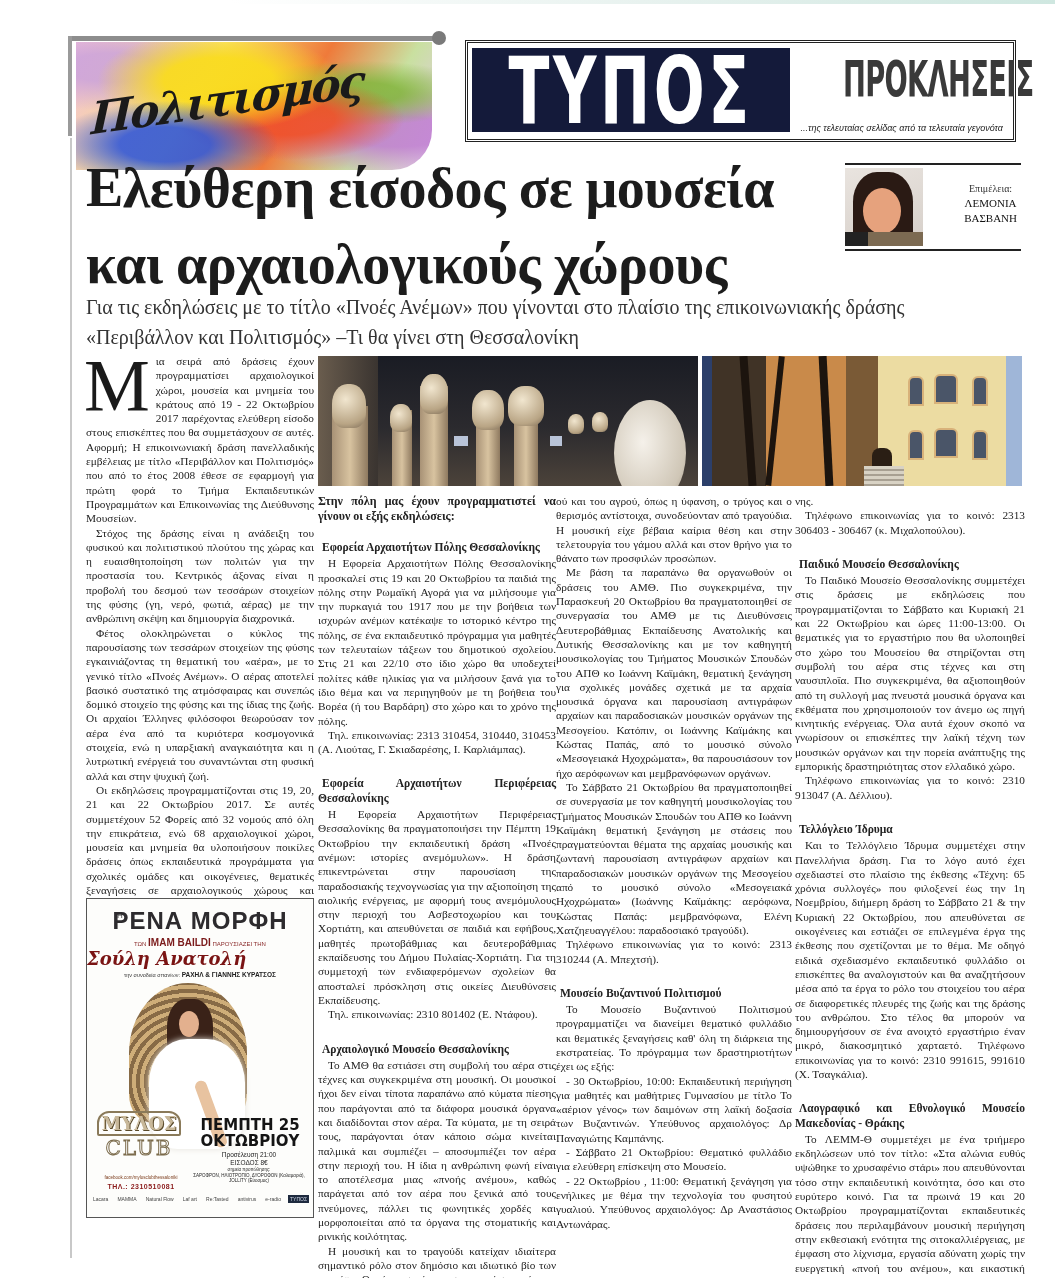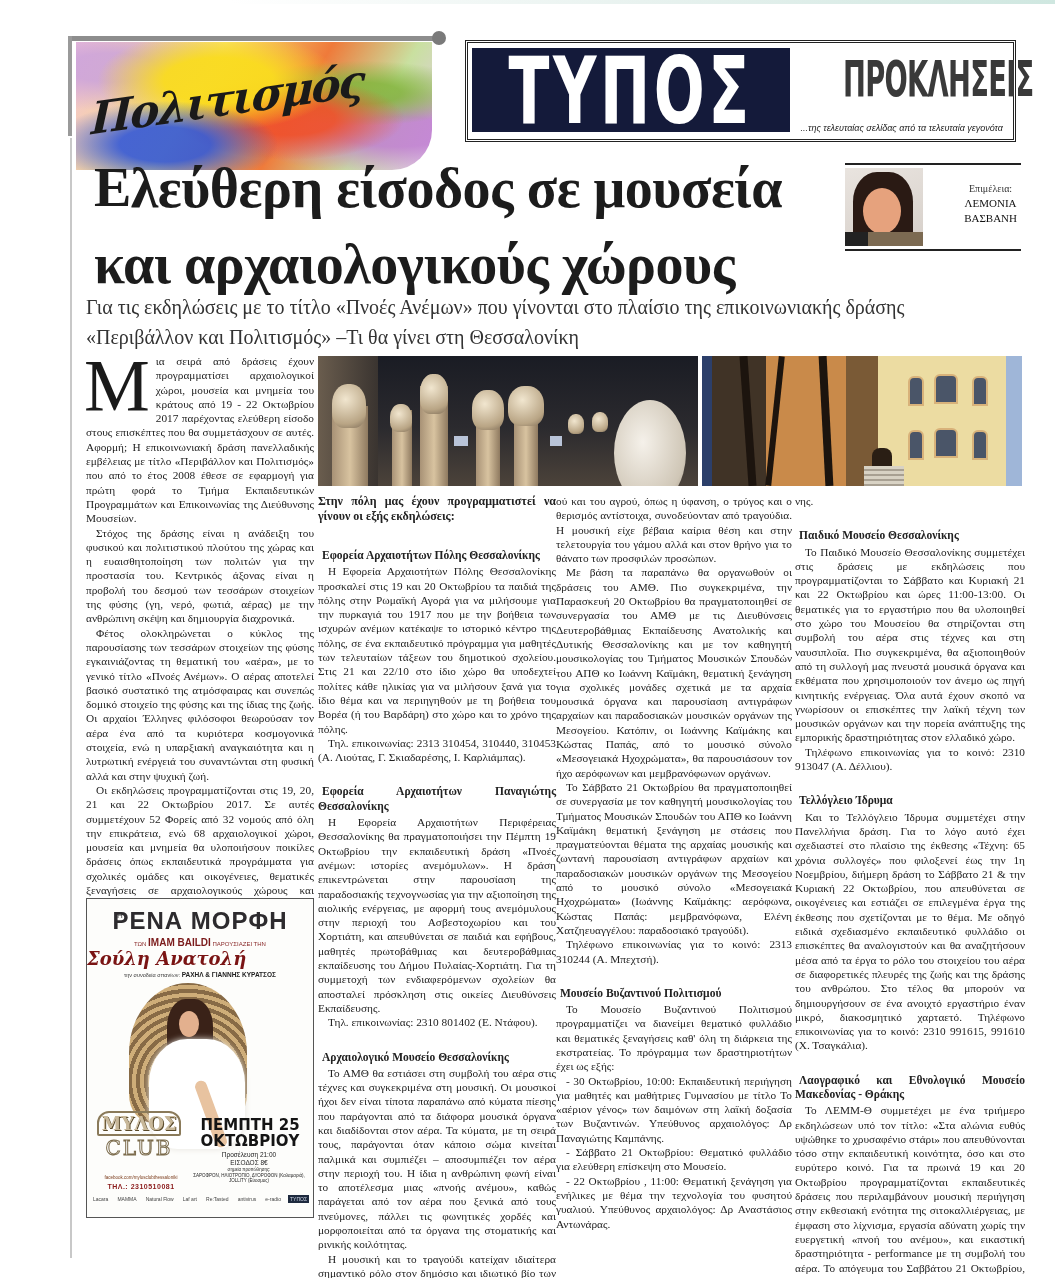--- a/index.html
+++ b/index.html
@@ -37,21 +37,21 @@
   .masthead .brand span { display: inline-block; transform: scaleY(1.25) scaleX(0.9); }
   .masthead .section-name { position: absolute; left: 338px; top: 14px; width: 200px; text-align: center;
     font-family: "DejaVu Sans", sans-serif; font-weight: bold; font-size: 38px; color: #3a3a3a; }
   .masthead .section-name span { display: inline-block; transform: scaleX(0.72) scaleY(1.3); letter-spacing: -1px; }
   .masthead .tagline { position: absolute; right: 10px; bottom: 6px; font-family: "Liberation Sans", sans-serif;
     font-style: italic; font-size: 9px; color: #222; }
 
   .left-rule { left: 70px; top: 138px; width: 2px; height: 1120px; background: #c8c8c8; }
 
   
-  .headline { left: 94px; top: 150px; width: 730px; font-family: "Liberation Serif", serif; font-weight: bold;
+  .headline { left: 86px; top: 150px; width: 730px; font-family: "Liberation Serif", serif; font-weight: bold;
     font-size: 56px; line-height: 76px; color: #1c1c1c; letter-spacing: -0.5px; }
   .author-box { left: 845px; top: 163px; width: 176px; height: 84px; border-top: 2px solid #222; border-bottom: 2px solid #222; }
   .author-photo { position: absolute; left: 0; top: 3px; width: 78px; height: 78px; overflow: hidden;
     background: linear-gradient(160deg, #e9e4df 0%, #d6cfc9 100%); }
   .author-photo .hair { position: absolute; left: 8px; top: 4px; width: 60px; height: 74px; border-radius: 40% 40% 10% 10%; background: #2a1a14; }
   .author-photo .face { position: absolute; left: 18px; top: 20px; width: 38px; height: 46px; border-radius: 50%; background: #e6a27d; }
   .author-photo .scarf { position: absolute; left: 0; top: 64px; width: 78px; height: 16px; background: linear-gradient(90deg,#222 0 30%, #7c6a52 30% 100%); }
   .author-meta { position: absolute; right: 4px; top: 16px; text-align: center; font-size: 11px; line-height: 15px; }
   .author-meta .role { font-size: 10px; color: #333; }
   .author-meta .name { font-size: 11px; color: #111; }
@@ -62,21 +62,21 @@
   .col { font-size: 11.3px; line-height: 14.3px; text-align: justify; color: #222; }
   .col p { margin: 0; text-indent: 10px; }
   .col p.noindent { text-indent: 0; }
   .col h4 { margin: 10px 0 2px 0; font-size: 11.5px; font-weight: bold; text-indent: 4px; }
   .col .gap { height: 10px; }
 
   .col1 { left: 86px; top: 354px; width: 228px; }
   .dropcap { float: left; font-size: 74px; line-height: 60px; margin: 2px 6px 0 -2px; color: #1a1a1a; }
 
   .col2 { left: 318px; top: 494px; width: 238px; }
-  .col2 .intro { font-weight: bold; font-size: 12px; line-height: 15px; text-indent: 0; margin-bottom: 24px; }
+  .col2 .intro { font-weight: bold; font-size: 12px; line-height: 15px; text-indent: 0; margin-bottom: 16px; }
   .col3 { left: 556px; top: 494px; width: 236px; }
   .col4 { left: 795px; top: 494px; width: 230px; }
 
   
   .photo-museum { left: 318px; top: 356px; width: 380px; height: 130px; overflow: hidden;
     background: linear-gradient(180deg, #1a1c24 0%, #2b2a2e 55%, #4c433a 100%); }
   .photo-museum .pillar { position: absolute; bottom: 0; background: linear-gradient(90deg,#a89276,#d8c3a0,#8f7a60); }
   .photo-museum .bust { position: absolute; border-radius: 45% 45% 35% 35%; background: radial-gradient(circle at 40% 35%, #f1e6cf, #b9a585 70%, #7b6a55); }
   .photo-museum .plaque { position: absolute; background: #b9c4d8; }
   .photo-museum .disc { position: absolute; left: 296px; top: 44px; width: 72px; height: 106px; border-radius: 50%; background: radial-gradient(ellipse at 40% 40%, #f5f1ea, #cfc6b6 70%, #8e8372); }
@@ -202,21 +202,21 @@
   <div class="door"></div>
   <div class="stairs"></div>
 </div>
 
 <div class="abs col col2">
   <p class="intro">Στην πόλη μας έχουν προγραμματιστεί να γίνουν οι εξής εκδηλώσεις:</p>
   <h4>Εφορεία Αρχαιοτήτων Πόλης Θεσσαλονίκης</h4>
   <p>Η Εφορεία Αρχαιοτήτων Πόλης Θεσσαλονίκης προσκαλεί στις 19 και 20 Οκτωβρίου τα παιδιά της πόλης στην Ρωμαϊκή Αγορά για να μιλήσουμε για την πυρκαγιά του 1917 που με την βοήθεια των ισχυρών ανέμων κατέκαψε το ιστορικό κέντρο της πόλης, σε ένα εκπαιδευτικό πρόγραμμα για μαθητές των τελευταίων τάξεων του δημοτικού σχολείου. Στις 21 και 22/10 στο ίδιο χώρο θα υποδεχτεί πολίτες κάθε ηλικίας για να μιλήσουν ξανά για το ίδιο θέμα και να περιηγηθούν με τη βοήθεια του Βορέα (ή του Βαρδάρη) στο χώρο και το χρόνο της πόλης.</p>
   <p>Τηλ. επικοινωνίας: 2313 310454, 310440, 310453 (Α. Λιούτας, Γ. Σκιαδαρέσης, Ι. Καρλιάμπας).</p>
   <div class="gap"></div>
-  <h4>Εφορεία Αρχαιοτήτων Παναγιώτης Θεσσαλονίκης</h4>
+  <h4>Εφορεία Αρχαιοτήτων Περιφέρειας Θεσσαλονίκης</h4>
   <p>Η Εφορεία Αρχαιοτήτων Περιφέρειας Θεσσαλονίκης θα πραγματοποιήσει την Πέμπτη 19 Οκτωβρίου την εκπαιδευτική δράση «Πνοές ανέμων: ιστορίες ανεμόμυλων». Η δράση επικεντρώνεται στην παρουσίαση της παραδοσιακής τεχνογνωσίας για την αξιοποίηση της αιολικής ενέργειας, με αφορμή τους ανεμόμυλους στην περιοχή του Ασβεστοχωρίου και του Χορτιάτη, και απευθύνεται σε παιδιά και εφήβους, μαθητές πρωτοβάθμιας και δευτεροβάθμιας εκπαίδευσης του Δήμου Πυλαίας-Χορτιάτη. Για τη συμμετοχή των ενδιαφερόμενων σχολείων θα αποσταλεί πρόσκληση στις οικείες Διευθύνσεις Εκπαίδευσης.</p>
   <p>Τηλ. επικοινωνίας: 2310 801402 (Ε. Ντάφου).</p>
   <div class="gap"></div>
   <h4>Αρχαιολογικό Μουσείο Θεσσαλονίκης</h4>
   <p>Το ΑΜΘ θα εστιάσει στη συμβολή του αέρα στις τέχνες και συγκεκριμένα στη μουσική. Οι μουσικοί ήχοι δεν είναι τίποτα παραπάνω από κύματα πίεσης που παράγονται από τα διάφορα μουσικά όργανα και διαδίδονται στον αέρα. Τα κύματα, με τη σειρά τους, παράγονται όταν κάποιο σώμα κινείται παλμικά και συμπιέζει – αποσυμπιέζει τον αέρα στην περιοχή του. Η ίδια η ανθρώπινη φωνή είναι το αποτέλεσμα μιας «πνοής ανέμου», καθώς παράγεται από τον αέρα που ξενικά από τους πνεύμονες, πάλλει τις φωνητικές χορδές και μορφοποιείται από τα όργανα της στοματικής και ρινικής κοιλότητας.</p>
   <p>Η μουσική και το τραγούδι κατείχαν ιδιαίτερα σημαντικό ρόλο στον δημόσιο και ιδιωτικό βίο των αρχαίων. Οι νέοι ασκούνταν στα γυμνάσια υπό τους ήχους αυλού, ενώ στα συμπόσια οι συνδαιτυμόνες έπαιζαν λύρα ή κιθάρα, τραγουδούσαν ή απολάμβαναν τη μουσική και τον χορό που εκτελούσαν οι εταίρες. Αλλά και οι εργασίες του σπιτι-</p>
 </div>
 
 <div class="abs col col3">
   <p class="noindent">ού και του αγρού, όπως η ύφανση, ο τρύγος και ο θερισμός αντίστοιχα, συνοδεύονταν από τραγούδια. Η μουσική είχε βέβαια καίρια θέση και στην τελετουργία του γάμου αλλά και στον θρήνο για το θάνατο των προσφιλών προσώπων.</p>
@@ -227,20 +227,21 @@
   <h4>Μουσείο Βυζαντινού Πολιτισμού</h4>
   <p>Το Μουσείο Βυζαντινού Πολιτισμού προγραμματίζει να διανείμει θεματικό φυλλάδιο και θεματικές ξεναγήσεις καθ' όλη τη διάρκεια της εκστρατείας. Το πρόγραμμα των δραστηριοτήτων έχει ως εξής:</p>
   <p>- 30 Οκτωβρίου, 10:00: Εκπαιδευτική περιήγηση για μαθητές και μαθήτριες Γυμνασίου με τίτλο Το «αέριον γένος» των δαιμόνων στη λαϊκή δοξασία των Βυζαντινών. Υπεύθυνος αρχαιολόγος: Δρ Παναγιώτης Καμπάνης.</p>
   <p>- Σάββατο 21 Οκτωβρίου: Θεματικό φυλλάδιο για ελεύθερη επίσκεψη στο Μουσείο.</p>
   <p>- 22 Οκτωβρίου , 11:00: Θεματική ξενάγηση για ενήλικες με θέμα την τεχνολογία του φυσητού γυαλιού. Υπεύθυνος αρχαιολόγος: Δρ Αναστάσιος Αντωνάρας.</p>
 
 </div>
 
 <div class="abs col col4">
   <p class="noindent">νης.</p>
+  <p>Τηλέφωνο επικοινωνίας για το κοινό: 2313 306403 - 306467 (κ. Μιχαλοπούλου).</p>
   <div class="gap"></div>
   <h4>Παιδικό Μουσείο Θεσσαλονίκης</h4>
   <p>Το Παιδικό Μουσείο Θεσσαλονίκης συμμετέχει στις δράσεις με εκδηλώσεις που προγραμματίζονται το Σάββατο και Κυριακή 21 και 22 Οκτωβρίου και ώρες 11:00-13:00. Οι θεματικές για το εργαστήριο που θα υλοποιηθεί στο χώρο του Μουσείου θα στηρίζονται στη συμβολή του αέρα στις τέχνες και στη ναυσιπλοΐα. Πιο συγκεκριμένα, θα αξιοποιηθούν από τη συλλογή μας πνευστά μουσικά όργανα και εκθέματα που χρησιμοποιούν τον άνεμο ως πηγή κινητικής ενέργειας. Όλα αυτά έχουν σκοπό να γνωρίσουν οι επισκέπτες την λαϊκή τέχνη των μουσικών οργάνων και την πορεία ανάπτυξης της εμπορικής δραστηριότητας στον ελλαδικό χώρο.</p>
   <p>Τηλέφωνο επικοινωνίας για το κοινό: 2310 913047 (Α. Δέλλιου).</p>
   <div class="gap"></div>
   <h4>Τελλόγλειο Ίδρυμα</h4>
   <p>Και το Τελλόγλειο Ίδρυμα συμμετέχει στην Πανελλήνια δράση. Για το λόγο αυτό έχει σχεδιαστεί στο πλαίσιο της έκθεσης «Τέχνη: 65 χρόνια συλλογές» που φιλοξενεί έως την 1η Νοεμβρίου, διήμερη δράση το Σάββατο 21 &amp; την Κυριακή 22 Οκτωβρίου, που απευθύνεται σε οικογένειες και εστιάζει σε επιλεγμένα έργα της έκθεσης που σχετίζονται με το θέμα. Με οδηγό ειδικά σχεδιασμένο εκπαιδευτικό φυλλάδιο οι επισκέπτες θα αναλογιστούν και θα αναζητήσουν μέσα από τα έργα το ρόλο του στοιχείου του αέρα σε διαφορετικές πλευρές της ζωής και της δράσης του ανθρώπου. Στο τέλος θα μπορούν να δημιουργήσουν σε ένα ανοιχτό εργαστήριο έναν μικρό, διακοσμητικό χαρταετό. Τηλέφωνο επικοινωνίας για το κοινό: 2310 991615, 991610 (Χ. Τσαγκάλια).</p>
   <div class="gap"></div>
   <h4>Λαογραφικό και Εθνολογικό Μουσείο Μακεδονίας - Θράκης</h4>
   <p>Το ΛΕΜΜ-Θ συμμετέχει με ένα τριήμερο εκδηλώσεων υπό τον τίτλο: «Στα αλώνια ευθύς υψώθηκε το χρυσαφένιο στάρι» που απευθύνονται τόσο στην εκπαιδευτική κοινότητα, όσο και στο ευρύτερο κοινό. Για τα πρωινά 19 και 20 Οκτωβρίου προγραμματίζονται εκπαιδευτικές δράσεις που περιλαμβάνουν μουσική περιήγηση στην εκθεσιακή ενότητα της σιτοκαλλιέργειας, με έμφαση στο λίχνισμα, εργασία αδύνατη χωρίς την ευεργετική «πνοή του ανέμου», και εικαστική δραστηριότητα - performance με τη συμβολή του αέρα. Το απόγευμα του Σαββάτου 21 Οκτωβρίου, θα παρουσιαστούν παραμύθια και τραγούδια των ανέμων που συναντιούνται στις λαϊκές παραδόσεις.</p>

